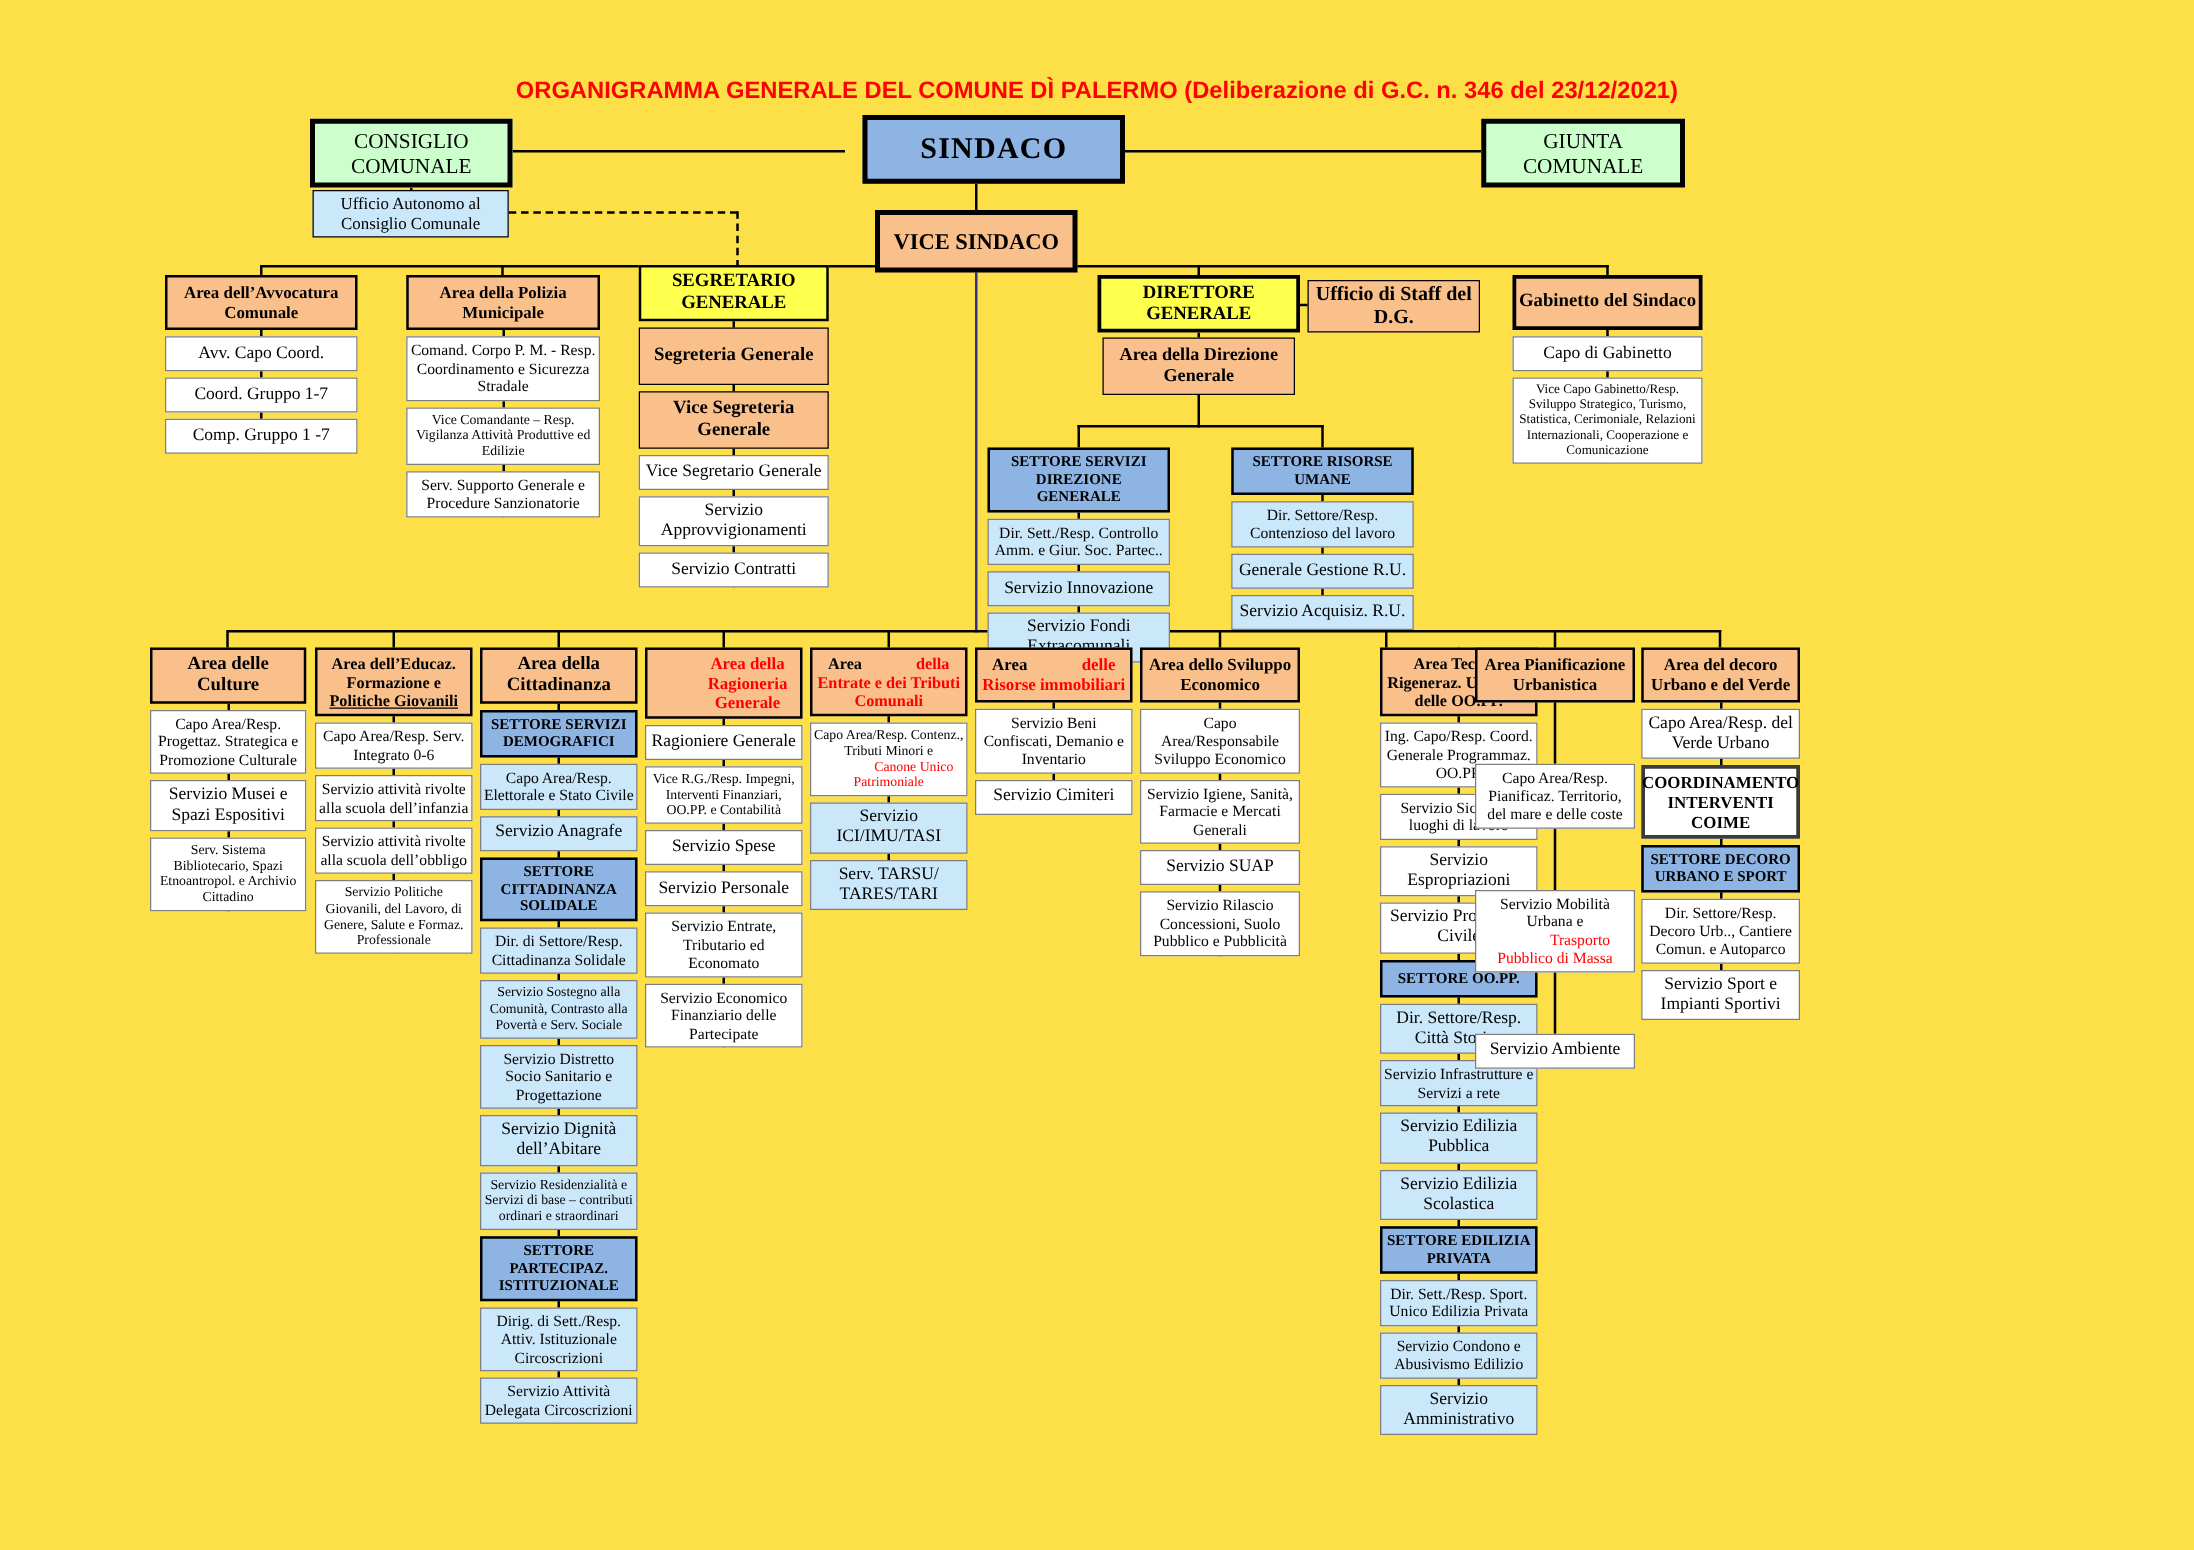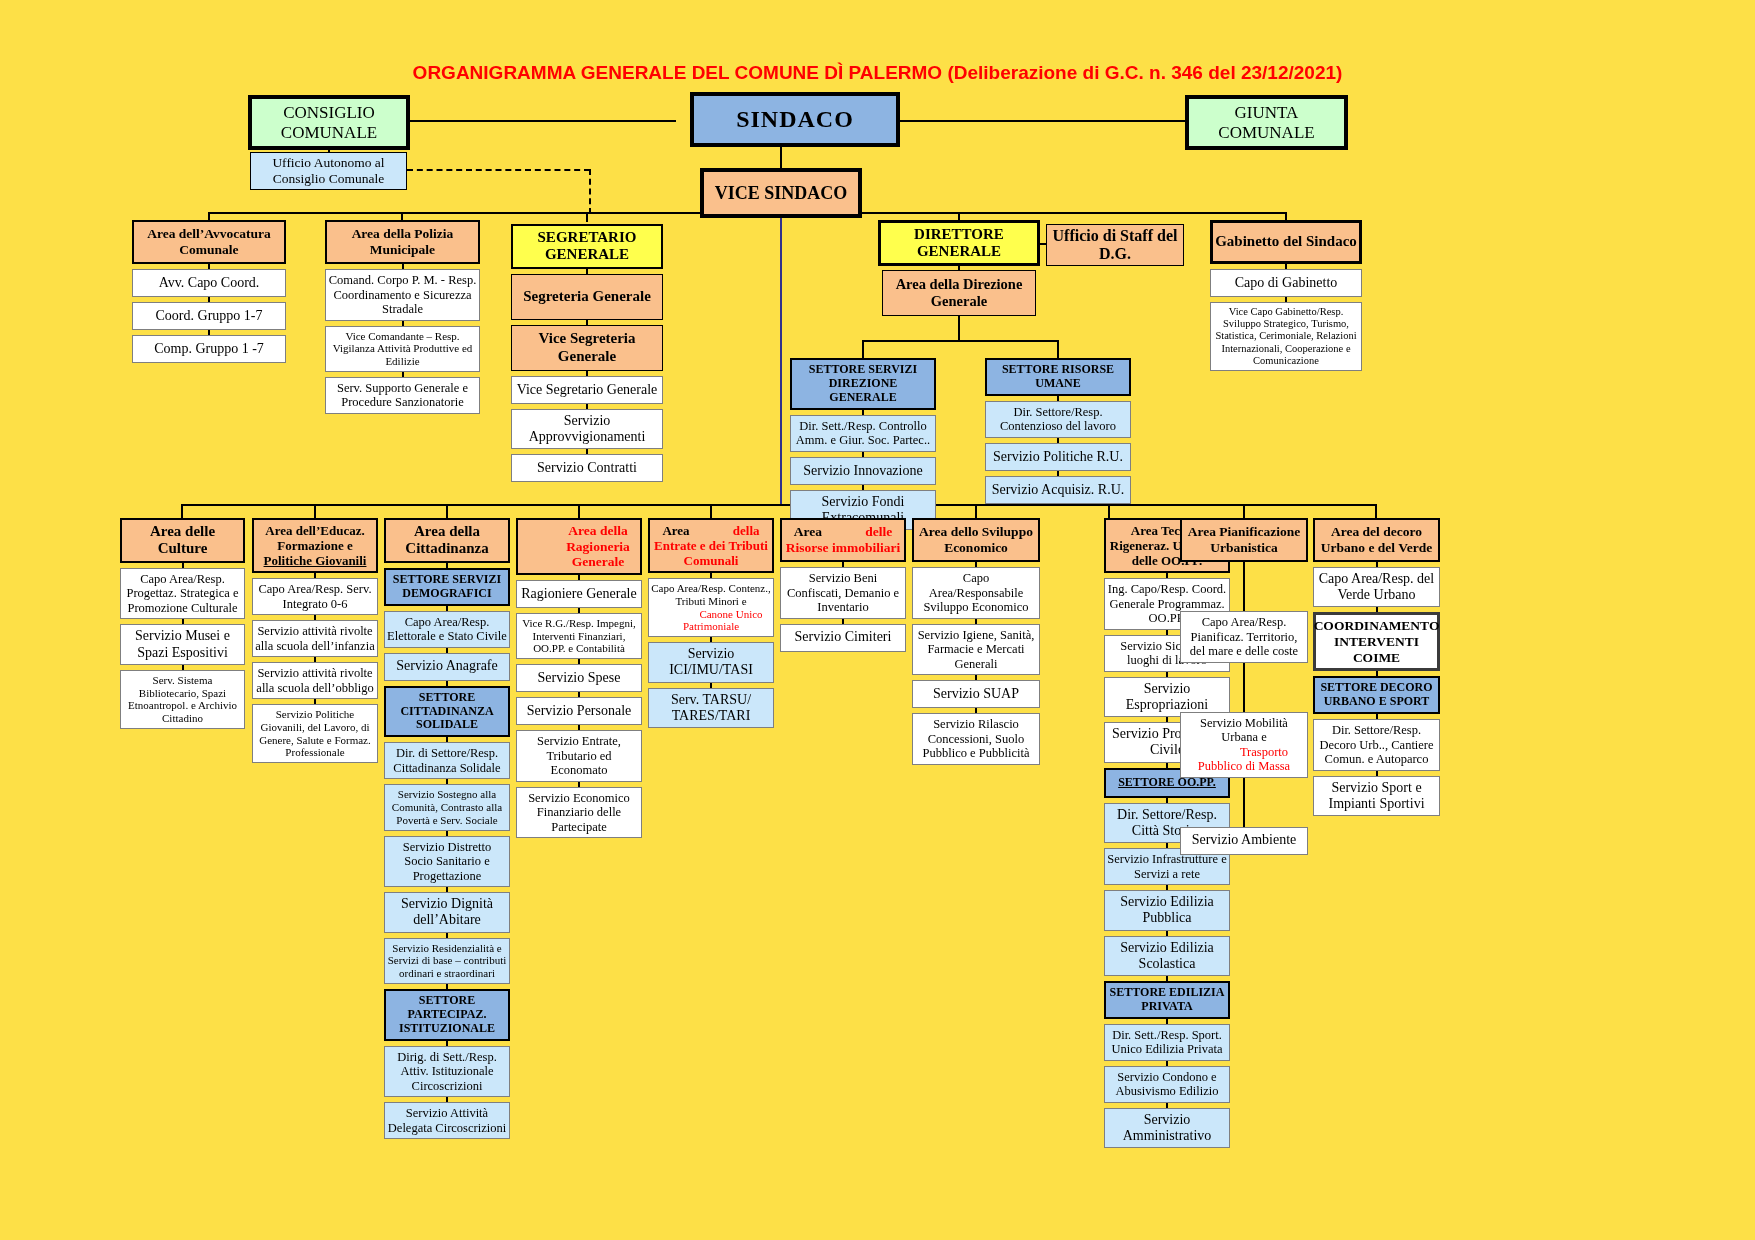--- a/index.html
+++ b/index.html
@@ -27,32 +27,32 @@
   .col .box + .box { margin-top:5px; }
   .hdr { min-height:44px; border:2px solid #000; background:#FAC08C; font-weight:bold; }
   .hdr-yellow { background:#FFFF4D; }
   .hdr-blue { background:#8DB4E2; font-size:12px; min-height:36px; }
   .hdr-orange-thick { border:3px solid #000; }
   .it-w  { background:#FFFFFF; border:1px solid #7F7F7F; min-height:28px; }
   .it-lb { background:#CBE7FA; border:1px solid #7F7F7F; min-height:28px; }
   .it-sb { background:#8DB4E2; border:2px solid #000; font-weight:bold; font-size:12px !important; min-height:30px; }
   .it-or { background:#FAC08C; border:1px solid #000; font-weight:bold; font-size:15px !important; min-height:46px; }
   .it-coime { background:#FFFFFF; border:3px solid #3B3B3B; font-weight:bold; font-size:13.5px !important; }
-  .it-ul { text-decoration:underline; }
+  .it-ul { }
   .u { text-decoration:underline; }
   .txt-red { color:#FF0000;padding-left:40px; }
   .hline, .vline { position:absolute; background:#000; z-index:0; }
   .hline { height:2px; } .vline { width:2px; }
   .navy { background:#31318C; }
   .dash-h { position:absolute; border-top:2px dashed #000; z-index:0; }
   .dash-v { position:absolute; border-left:2px dashed #000; z-index:0; }
 
   #col-avvocatura { left:132px;  top:220px; width:154px; }
   #col-polizia    { left:325px;  top:220px; width:155px; }
-  #col-segretario { left:511px;  top:224px; width:152px; }
+  #col-segretario { left:511px;  top:212px; width:152px; }
   #col-gabinetto  { left:1210px; top:220px; width:152px; }
   #col-settore-dg { left:790px;  top:358px; width:146px; }
   #col-settore-ru { left:985px;  top:358px; width:146px; }
   #col-culture        { left:120px;  top:518px; width:125px; }
   #col-educazione     { left:252px;  top:518px; width:126px; }
   #col-cittadinanza   { left:384px;  top:518px; width:126px; }
   #col-ragioneria     { left:516px;  top:518px; width:126px; }
   #col-entrate        { left:648px;  top:518px; width:126px; }
   #col-risorse        { left:780px;  top:518px; width:126px; }
   #col-sviluppo       { left:912px;  top:518px; width:128px; }
@@ -187,21 +187,21 @@
     </div>
   <div class="col" id="col-settore-ru">
       <div class="col-line"></div>
       <div class="box hdr hdr-blue">
         <span>SETTORE RISORSE UMANE</span>
       </div>
       <div class="box it it-lb" style="font-size: 12.5px;">
         <span>Dir. Settore/Resp. Contenzioso del lavoro</span>
       </div>
       <div class="box it it-lb" style="font-size: 14px;">
-        <span>Servizio Politiche R.U.</span>
+        <span>Generale Gestione R.U.</span>
       </div>
       <div class="box it it-lb" style="font-size: 14px;">
         <span>Servizio Acquisiz.  R.U.</span>
       </div>
     </div>
   <div class="col" id="col-culture">
       <div class="col-line"></div>
       <div class="box hdr hdr-orange" style="font-size: 15px;">
         <span>Area delle Culture</span>
       </div>

